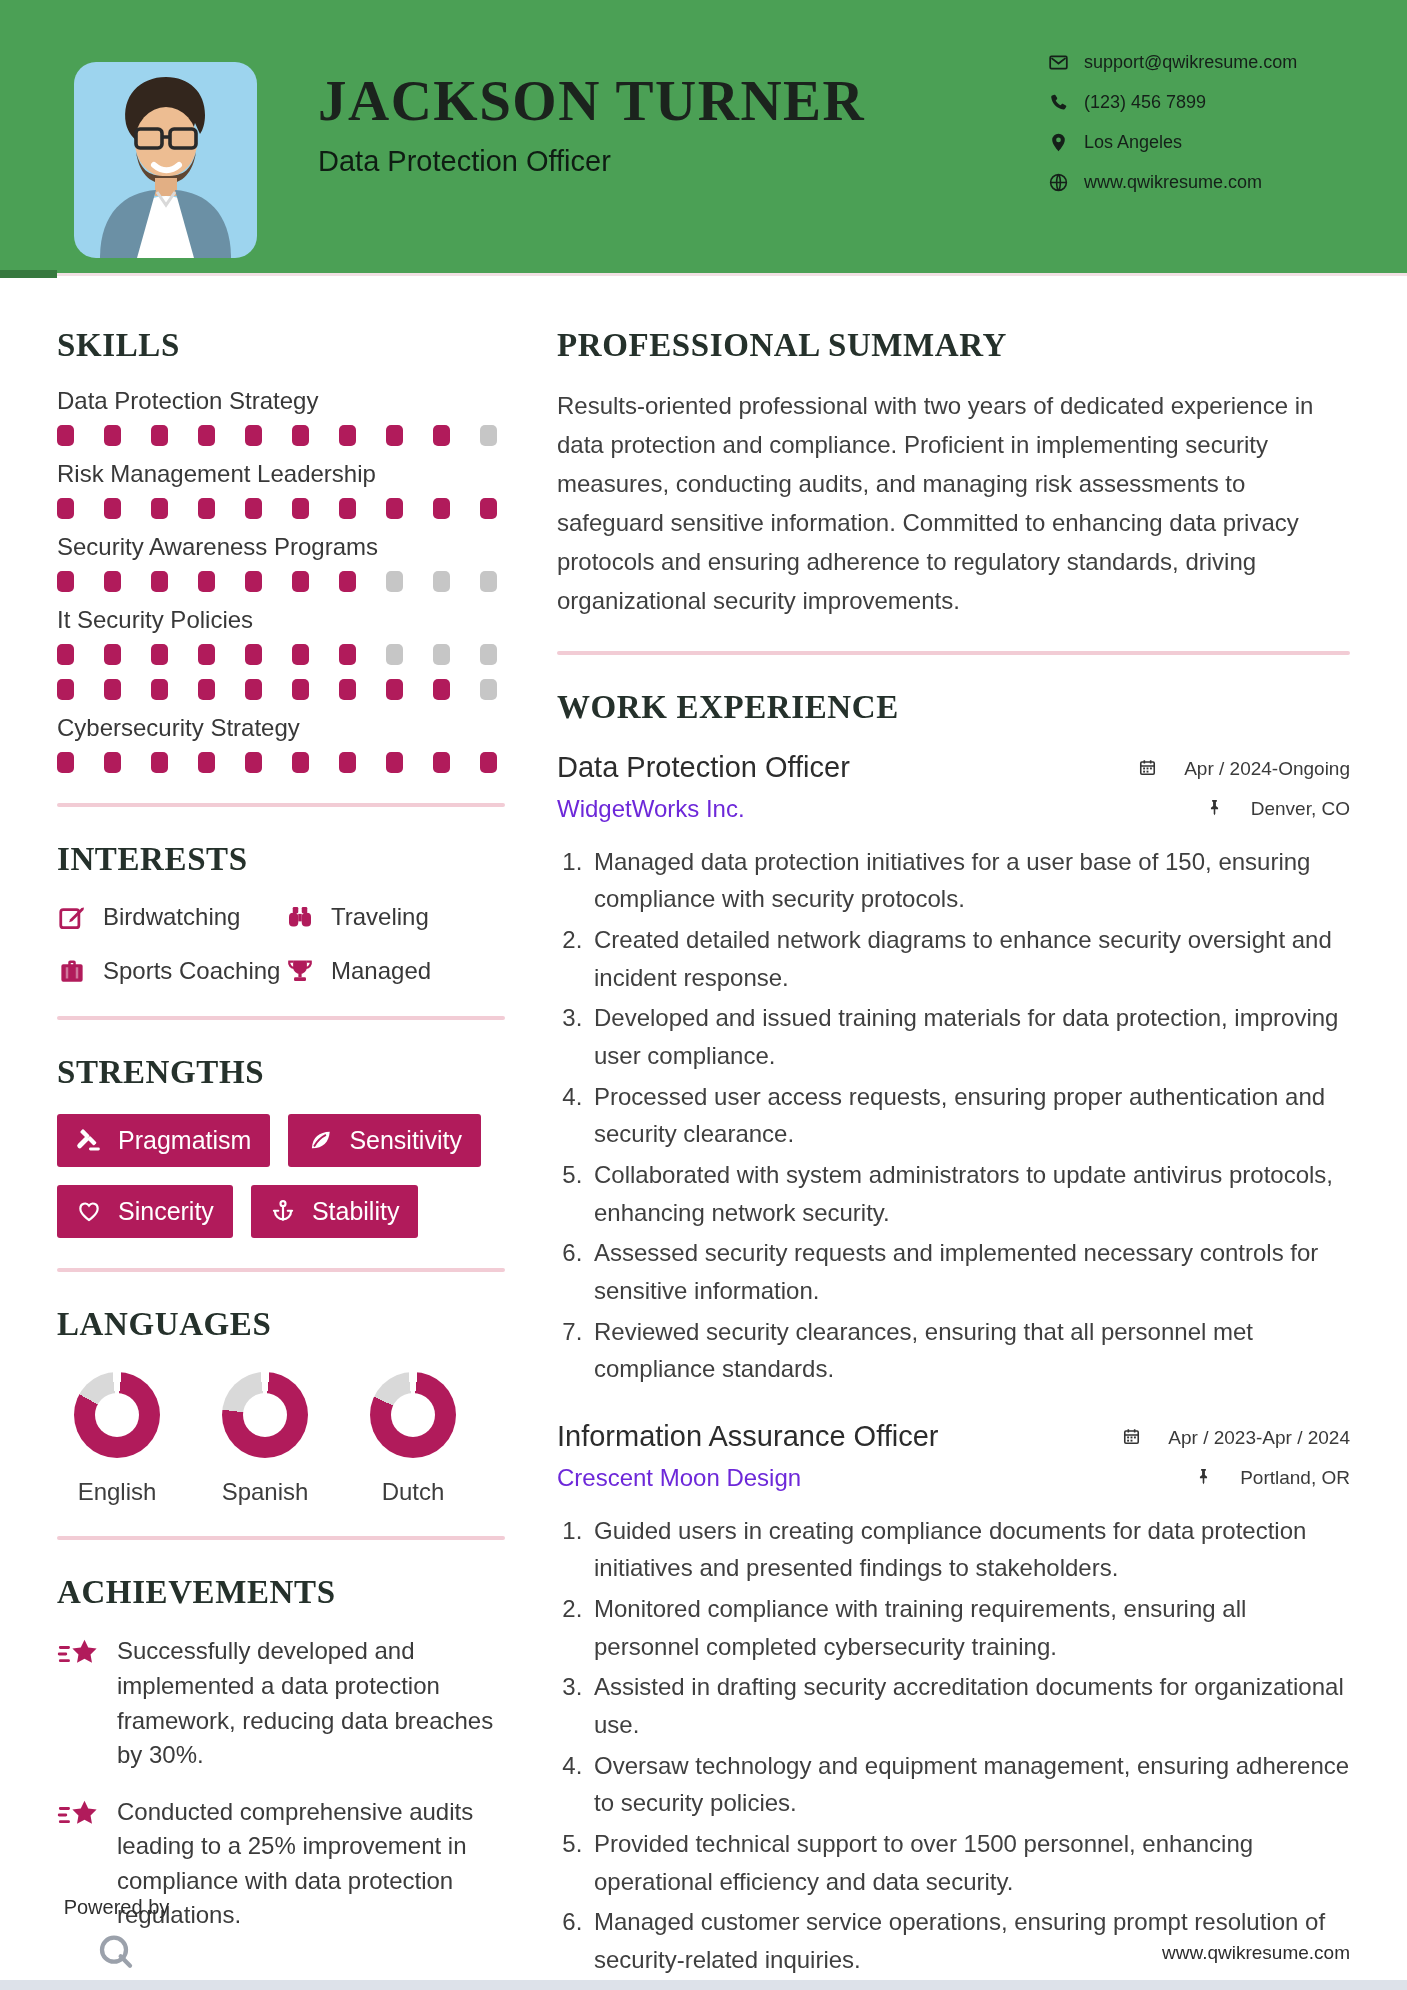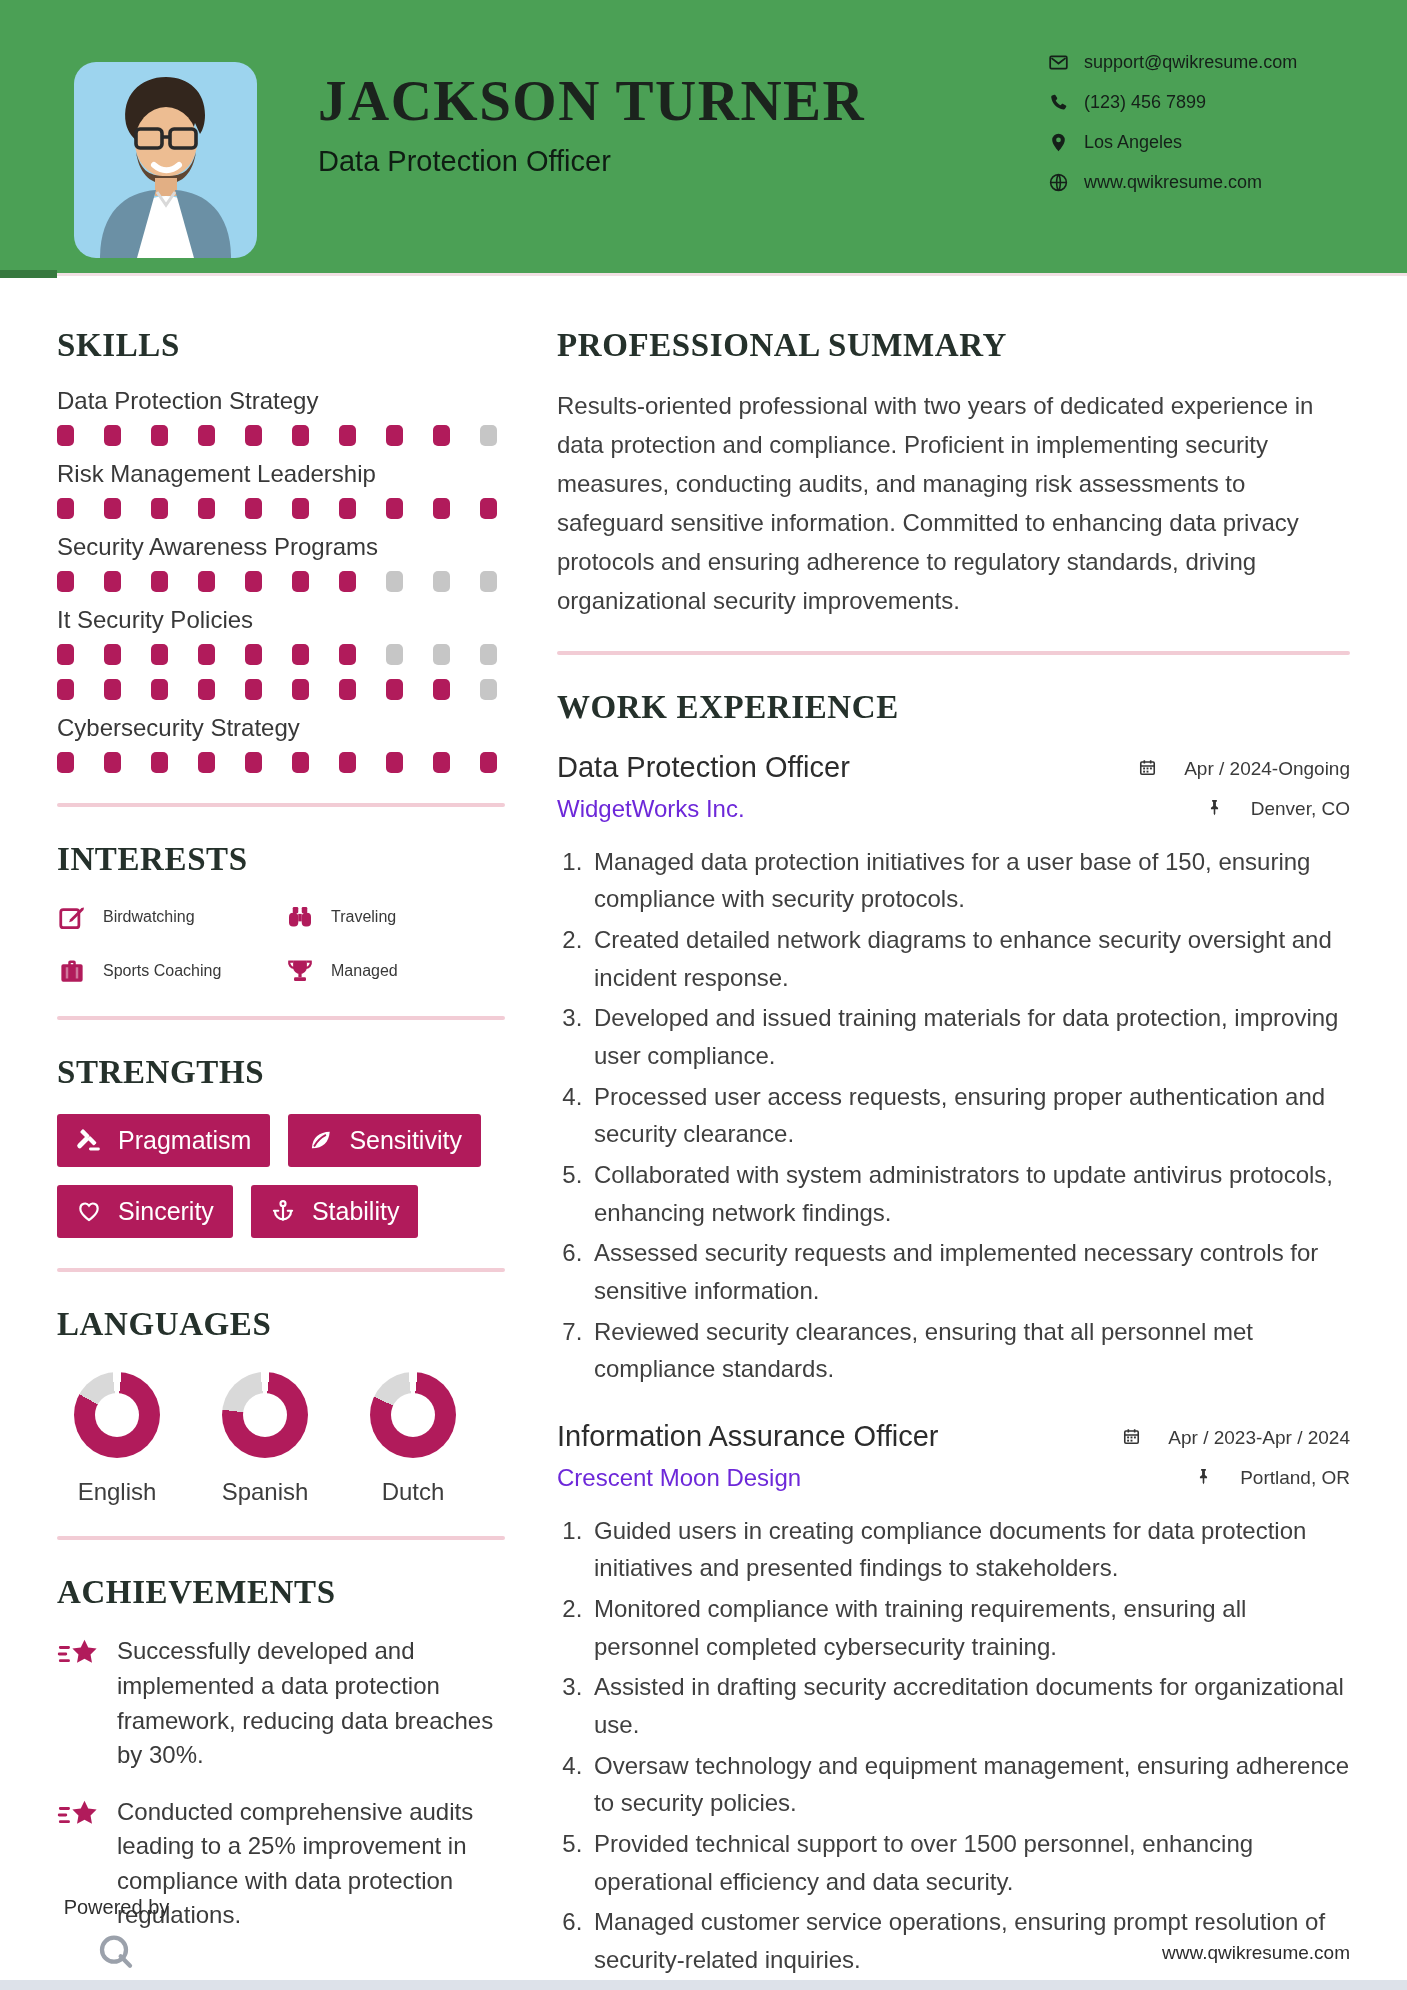--- a/index.html
+++ b/index.html
@@ -36,21 +36,21 @@
   
   .skill{margin-bottom:14px;}
   .slabel{font-size:24px;color:#383838;margin-bottom:10px;}
   .dots{display:flex;gap:30px;margin-bottom:4px;}
   .dot{width:17px;height:21px;border-radius:5px;background:var(--dot-empty);flex:none;}
   .dot.fill{background:var(--accent);}
   
   .igrid{display:grid;grid-template-columns:218px 1fr;row-gap:24px;column-gap:10px;}
   .interest{display:flex;align-items:center;gap:16px;}
   .interest .iic{width:30px;height:30px;color:var(--accent);flex:none;}
-  .ilabel{font-size:16px;color:#383838;white-space:nowrap;}
+  .ilabel{font-size:24px;color:#383838;white-space:nowrap;}
   
   .sgrid{display:flex;flex-wrap:wrap;gap:18px;}
   .sbtn{display:flex;align-items:center;gap:16px;background:var(--accent);color:#fff;
         padding:12px 19px;border-radius:3px;font-size:25px;}
   .sbtn .sic{width:26px;height:26px;color:#fff;flex:none;}
   
   .lgrid{display:flex;gap:28px;padding-top:6px;}
   .lang{width:120px;text-align:center;}
   .donut{width:86px;height:86px;border-radius:50%;margin:0 auto;position:relative;}
   .donut::after{content:"";position:absolute;inset:21px;background:#fff;border-radius:50%;}
@@ -441,21 +441,21 @@
                 </svg>
               </span>
         <span>Denver, CO</span>
       </div>
     </div>
     <ol class="jlist">
             <li>Managed data protection initiatives for a user base of 150, ensuring compliance with security protocols.</li>
             <li>Created detailed network diagrams to enhance security oversight and incident response.</li>
             <li>Developed and issued training materials for data protection, improving user compliance.</li>
             <li>Processed user access requests, ensuring proper authentication and security clearance.</li>
-            <li>Collaborated with system administrators to update antivirus protocols, enhancing network findings.</li>
+            <li>Collaborated with system administrators to update antivirus protocols, enhancing network security.</li>
             <li>Assessed security requests and implemented necessary controls for sensitive information.</li>
             <li>Reviewed security clearances, ensuring that all personnel met compliance standards.</li>
           </ol>
   </section>
 
   <section class="job">
     <div class="jrow">
       <h3 class="jtitle">Information Assurance Officer</h3>
       <div class="jmeta">
         <span class="mic">

